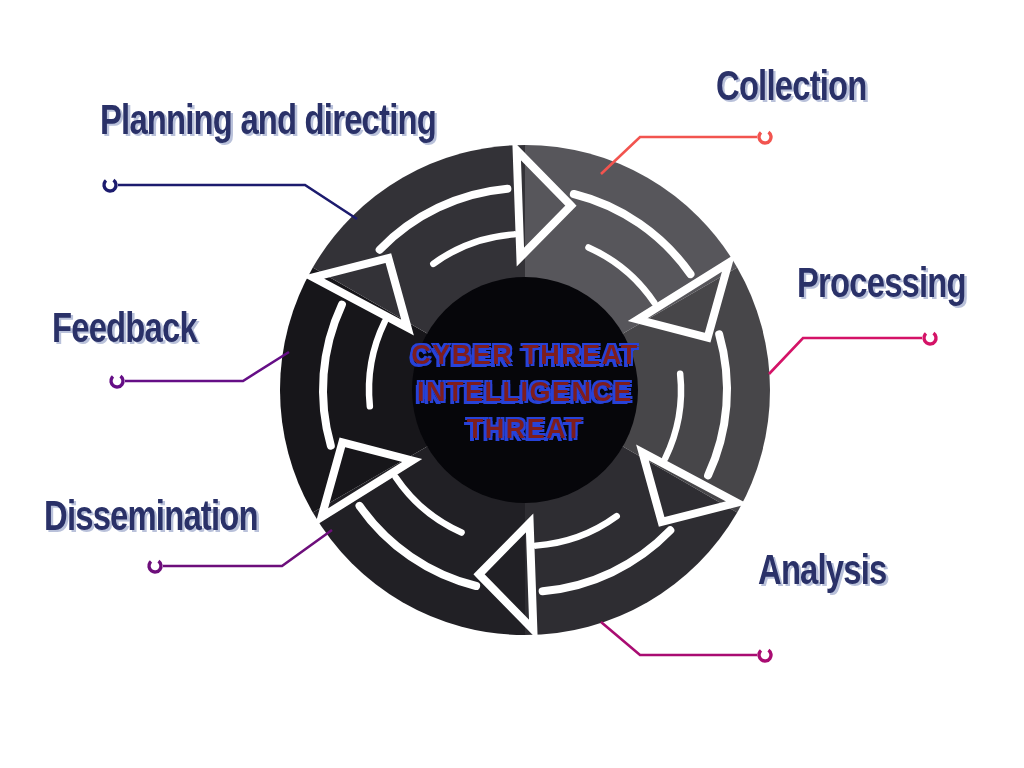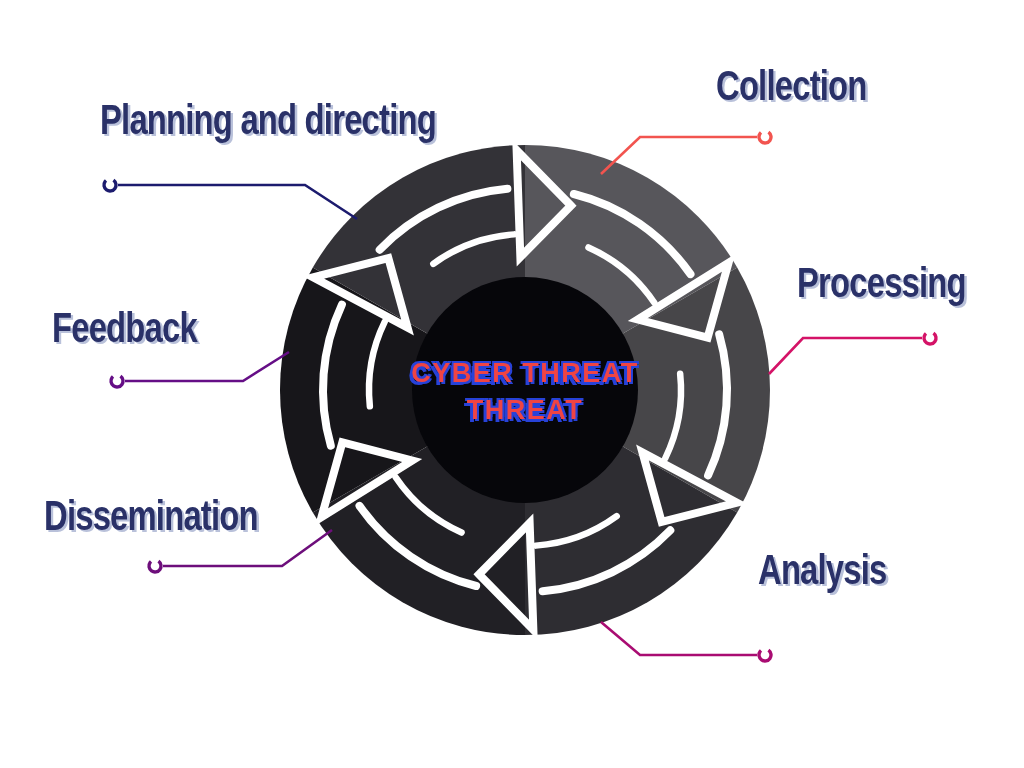--- a/index.html
+++ b/index.html
@@ -20,21 +20,21 @@
     transform:scaleX(.78);
     transform-origin:left top;
     text-shadow:3px 2px 0 #b9c1da;
     line-height:1.05;
   }
   #center-title{
     position:absolute;
     left:525px;top:392px;
     transform:translate(-50%,-50%);
     text-align:center;
-    color:#ef4444;
+    color:#7f1d1d;
     font-weight:700;
     font-size:27px;
     letter-spacing:1.5px;
     line-height:37px;
     white-space:nowrap;
     text-shadow:
       -3px 3px 0 #2742d8,
        2px 2px 0 #2742d8,
       -2px -2px 0 #2742d8,
        2px -2px 0 #2742d8;
@@ -81,20 +81,21 @@
       <polyline points="163,566 282,566 332,530" fill="none" stroke="#6d0e7b" stroke-width="2.6"></polyline>
       <circle cx="155" cy="566" r="6" fill="none" stroke="#6d0e7b" stroke-width="3.4" stroke-dasharray="29 8.7" transform="rotate(-55 155 566)"></circle>
       <polyline points="125,381 243,381 289,352" fill="none" stroke="#650e86" stroke-width="2.6"></polyline>
       <circle cx="117" cy="381" r="6" fill="none" stroke="#650e86" stroke-width="3.4" stroke-dasharray="29 8.7" transform="rotate(-55 117 381)"></circle>
       <polyline points="118,185 305,185 357,219" fill="none" stroke="#1c1b6e" stroke-width="2.6"></polyline>
       <circle cx="110" cy="185" r="6" fill="none" stroke="#1c1b6e" stroke-width="3.4" stroke-dasharray="29 8.7" transform="rotate(-55 110 185)"></circle>
     </svg>
 
   <div id="center-title">
     <div>CYBER THREAT</div>
+    <div>INTELLIGENCE</div>
     <div>THREAT</div>
   </div>
 
   <div class="stage-label" style="left:100px;top:98px;">Planning and directing</div>
   <div class="stage-label" style="left:716px;top:64px;">Collection</div>
   <div class="stage-label" style="left:797px;top:261px;">Processing</div>
   <div class="stage-label" style="left:758px;top:548px;">Analysis</div>
   <div class="stage-label" style="left:44px;top:494px;">Dissemination</div>
   <div class="stage-label" style="left:52px;top:306px;">Feedback</div>
 

